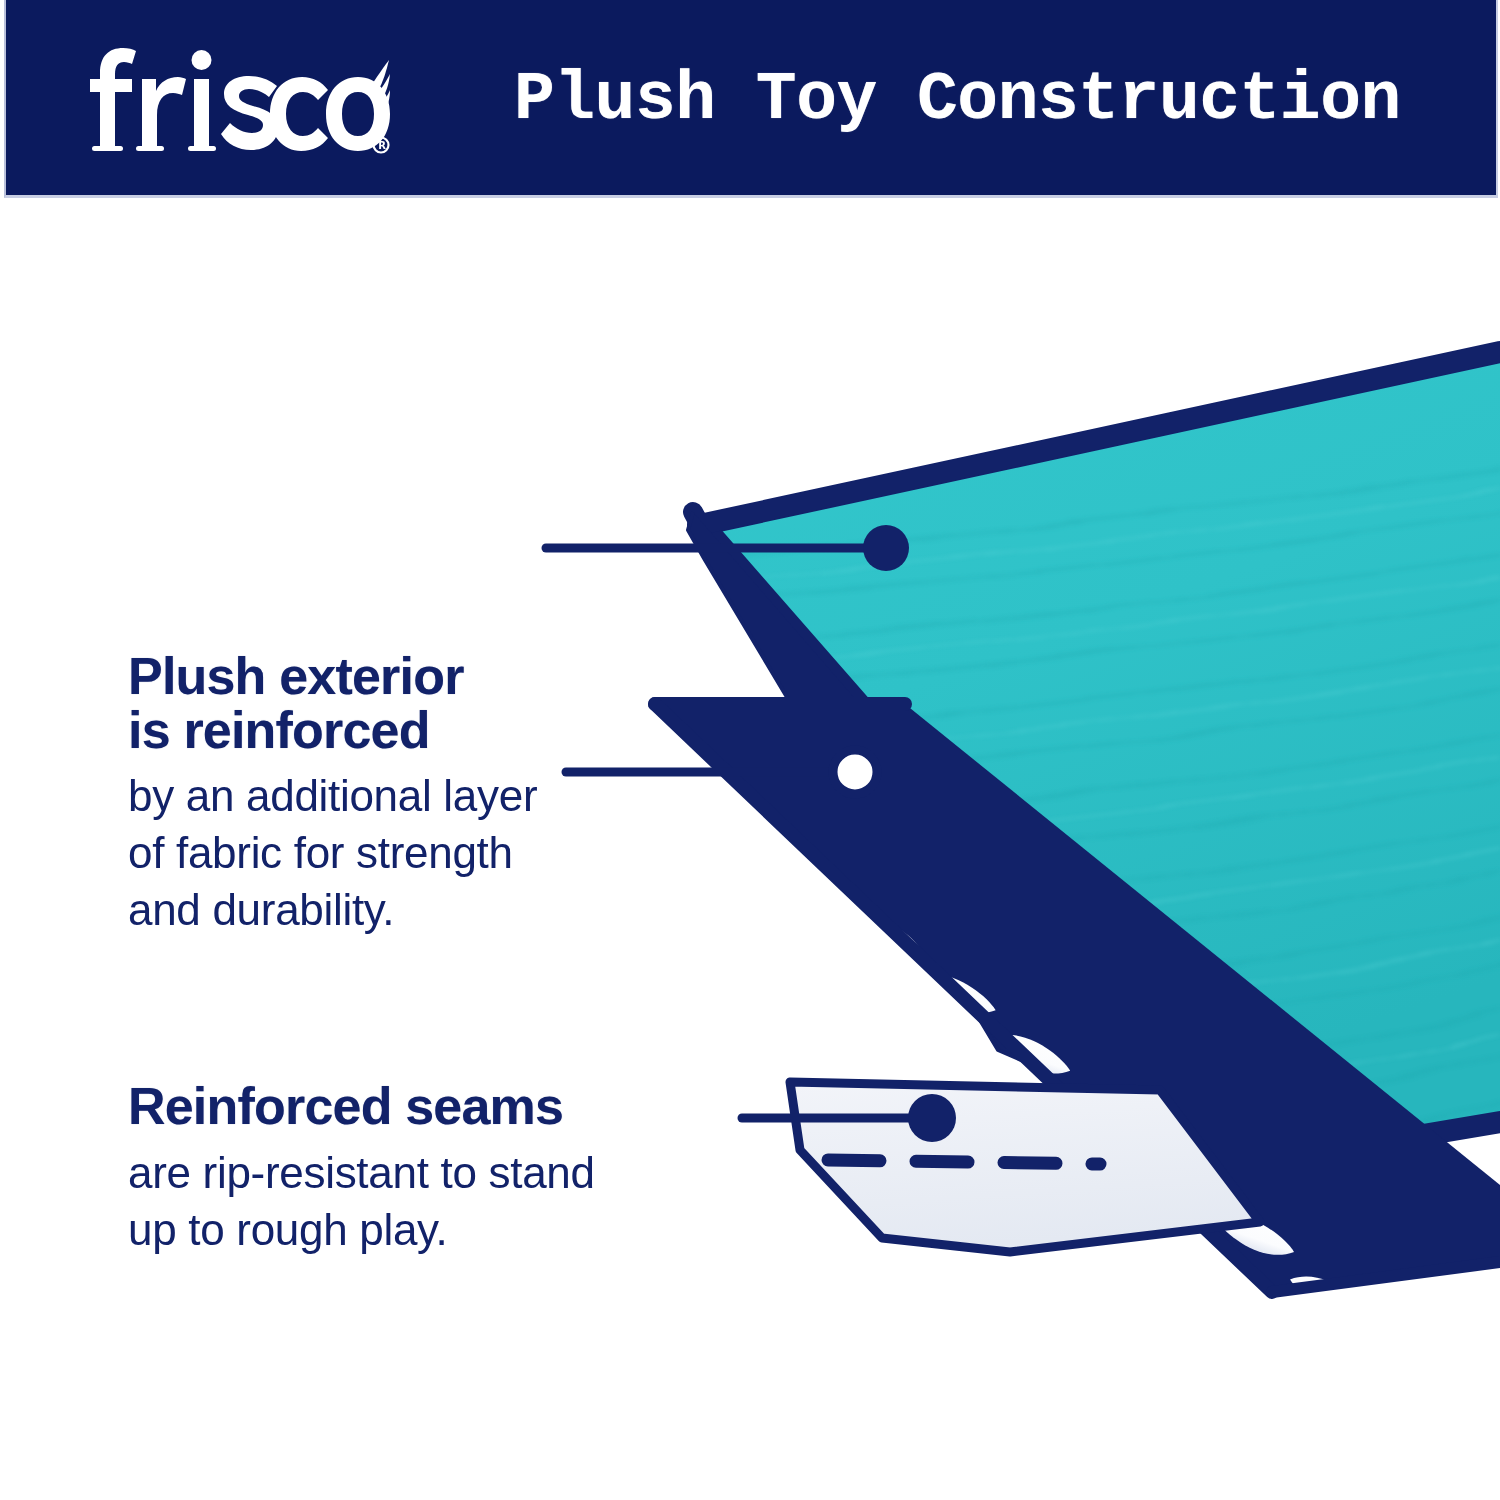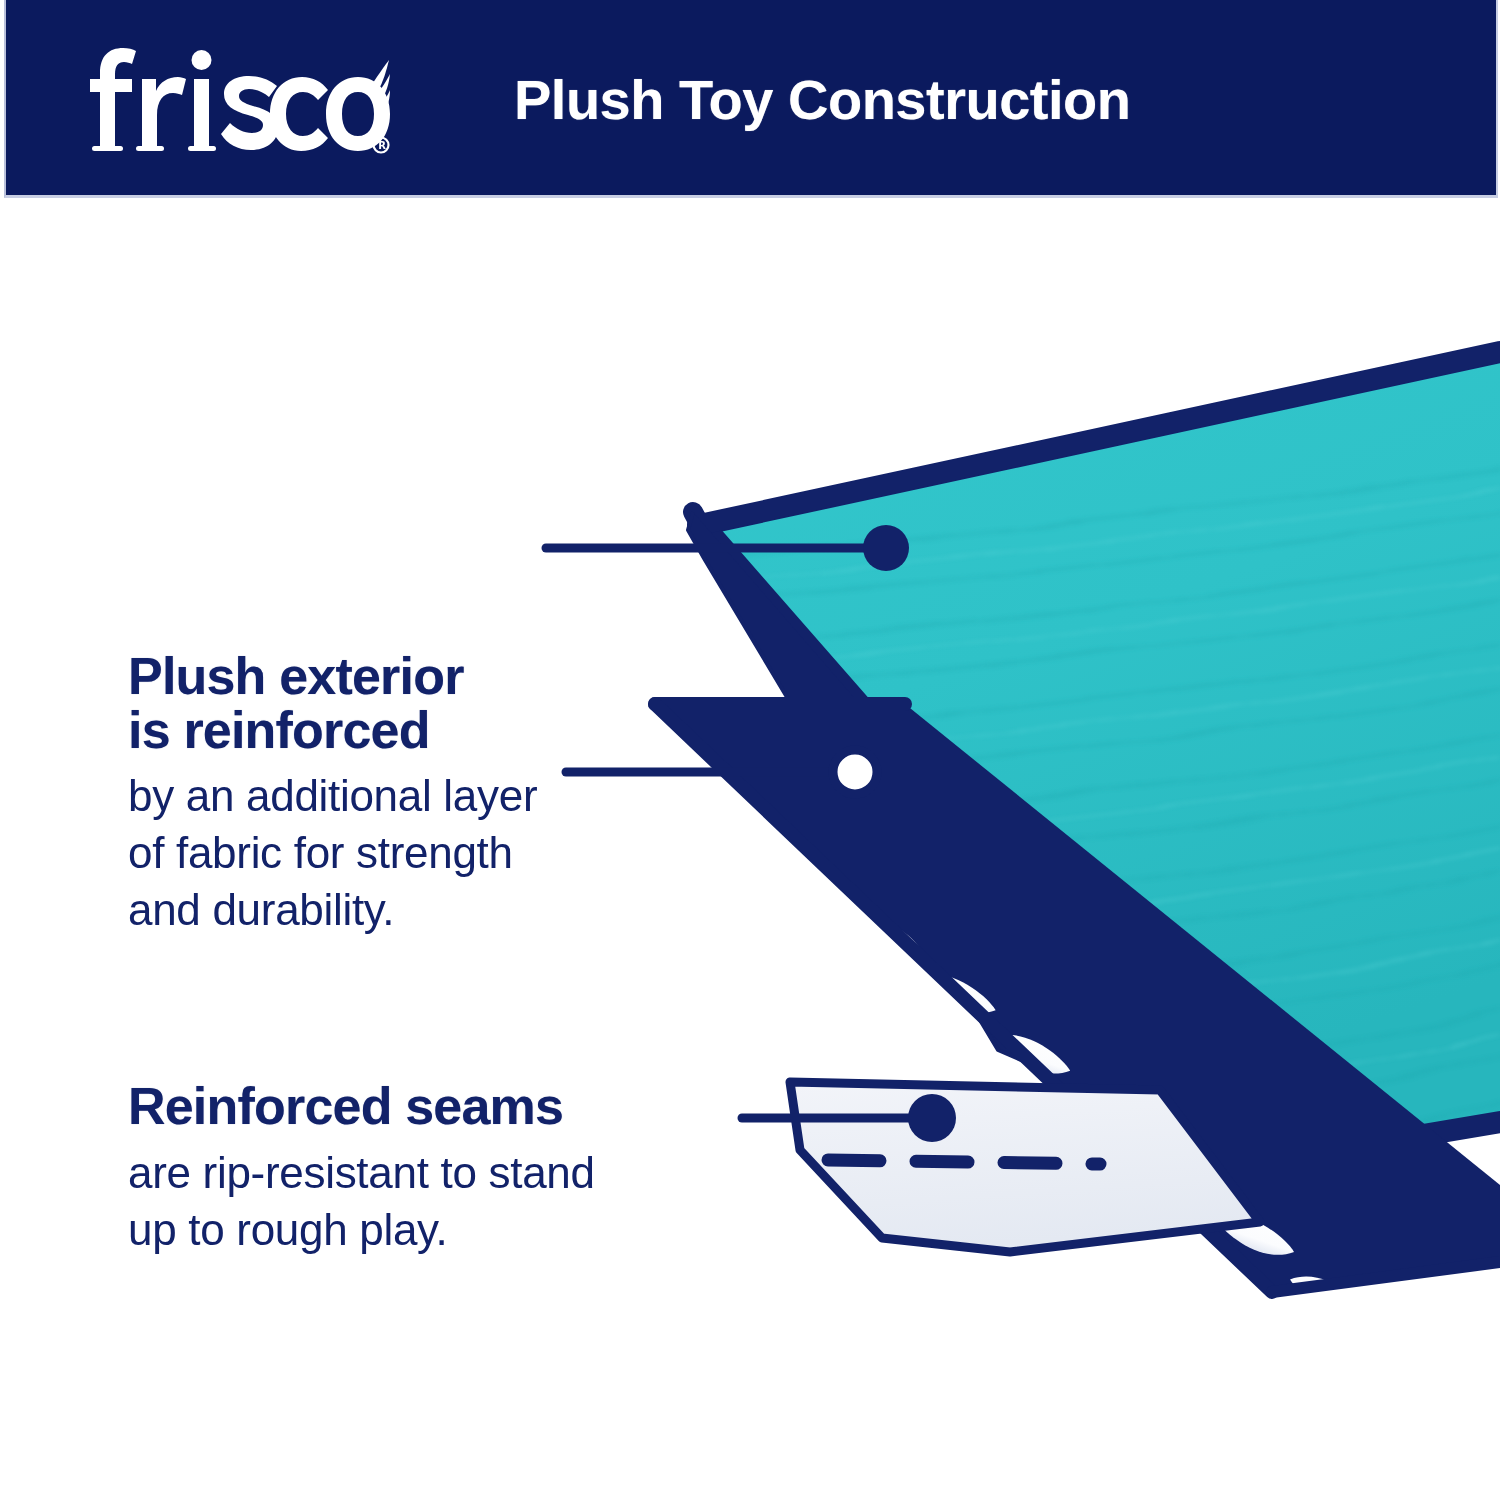--- a/index.html
+++ b/index.html
@@ -54,25 +54,26 @@
   }
   .brand-logo svg { display: block; }
 
   .header-title {
     position: absolute;
     left: 508px;
     top: 42px;
     height: 116px;
     line-height: 116px;
     color: #ffffff;
-    font-size: 56px;
+    font-size: 68px;
     font-weight: 700;
     letter-spacing: -0.5px;
     white-space: nowrap;
     text-shadow: 0 0 1px rgba(255,255,255,0.55);
+    font-family: Liberation Mono, monospace;
   }
 
   
   .callout {
     position: absolute;
     color: #122269;
     left: 128px;
   }
   .callout .head {
     font-size: 52px;

